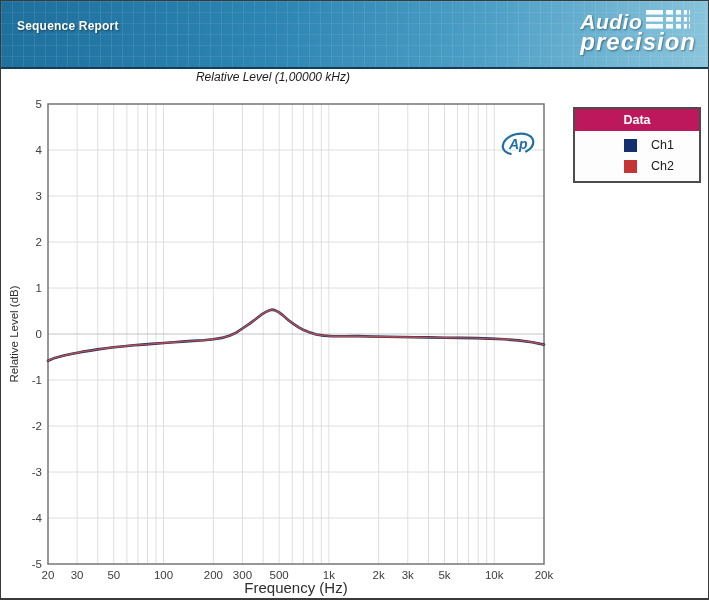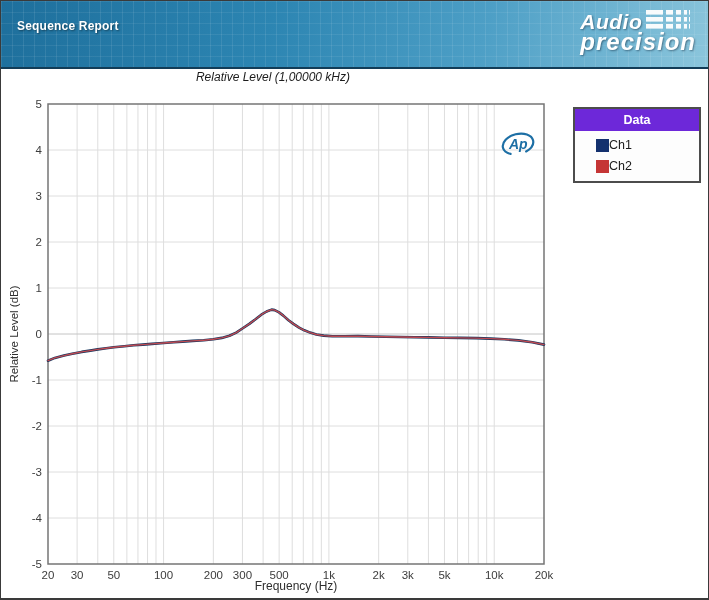--- a/index.html
+++ b/index.html
@@ -37,38 +37,38 @@
   .chart-svg{position:absolute;left:0;top:0;z-index:1;}
   .chart-title{
     position:absolute;left:47px;top:69px;width:450px;text-align:center;
     font-size:12px;color:#1c1c1c;z-index:2;font-style:italic;
   }
   .timestamp{
     position:absolute;right:172px;top:85px;font-size:12px;color:#1c1c1c;z-index:2;
   }
   .xlabel{
     position:absolute;left:47px;top:578px;width:496px;text-align:center;
-    font-size:12px;color:#2e2e2e;z-index:2;
+    font-size:15px;color:#2e2e2e;z-index:2;
   }
   .ylabel{
     position:absolute;left:-47px;top:327px;width:120px;text-align:center;
     font-size:11.5px;color:#2e2e2e;transform:rotate(-90deg);z-index:2;
   }
   .ap-badge{position:absolute;left:497px;top:128px;z-index:2;}
   
   .legend{
     position:absolute;left:572px;top:106px;width:128px;z-index:2;
     background:#fdfdfd;border:2px solid #4c4c4c;
   }
   .legend-header{
-    height:22px;background:#6d28d9;color:#ffffff;font-weight:bold;font-size:12.5px;
+    height:22px;background:#be185d;color:#ffffff;font-weight:bold;font-size:12.5px;
     display:flex;align-items:center;justify-content:center;
   }
   .legend-body{padding:7px 6px 8px 21px;display:flex;flex-direction:column;gap:7px;}
-  .legend-row{display:flex;align-items:flex-end;gap:0;}
+  .legend-row{display:flex;align-items:flex-end;gap:14px;margin-left:28px;}
   .swatch{width:13px;height:13px;display:inline-block;}
   .legend-row .lbl{font-size:12.5px;color:#1c1c1c;}
 </style>
 </head>
 <body>
 
 <div class="page">
 
   <div class="header">
     <div class="header-title">Sequence Report</div>

